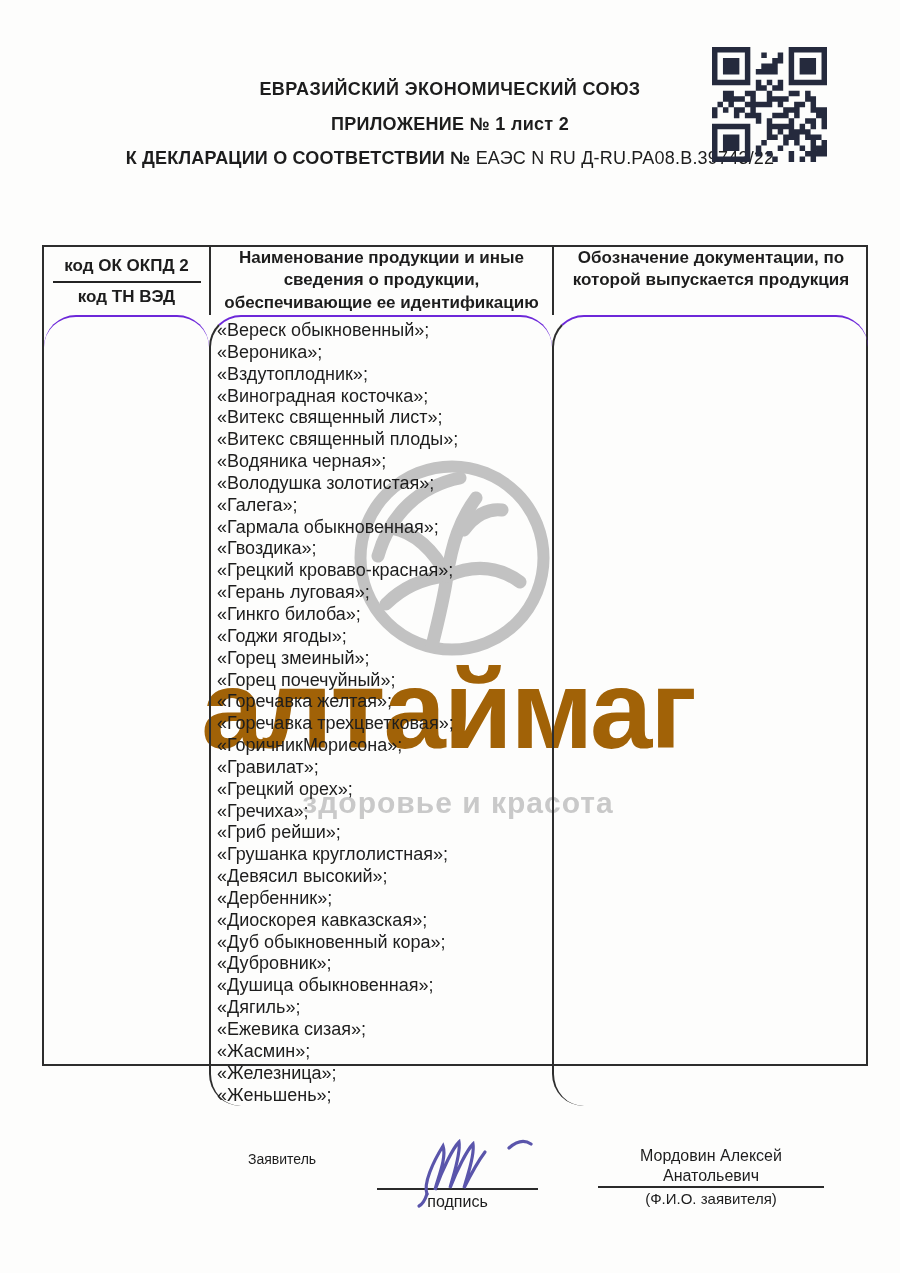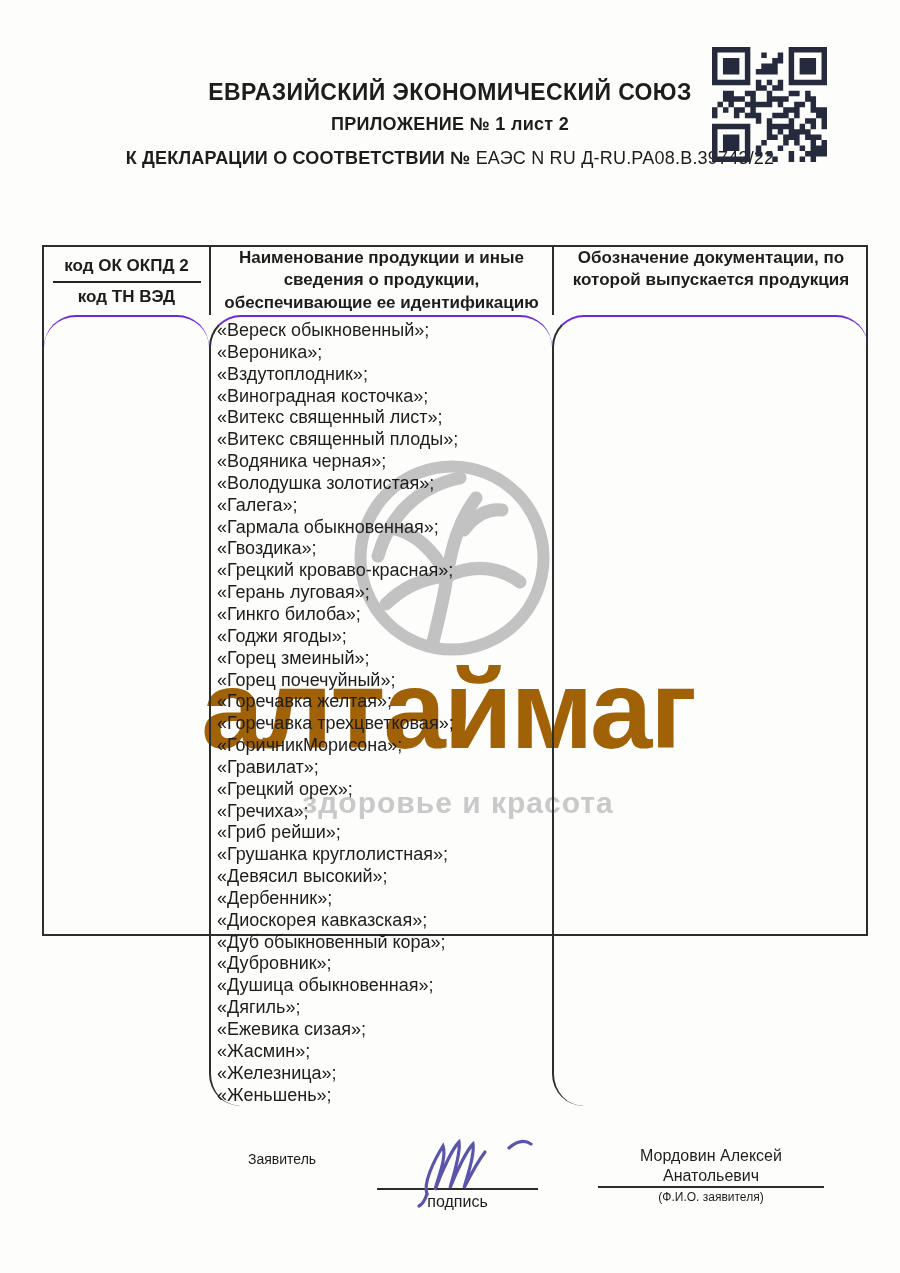--- a/index.html
+++ b/index.html
@@ -3,54 +3,54 @@
 <meta charset="utf-8">
 <style>
   html,body{margin:0;padding:0;background:#ffffff;}
   .page{
     position:relative;width:900px;height:1273px;margin:0 auto;
     background:#fdfdfc;color:#1d1d1d;overflow:hidden;
     font-family:"Liberation Sans", sans-serif;
   }
   
   .h-line{position:absolute;left:0;width:900px;text-align:center;white-space:nowrap;}
-  .h1{top:79px;font-size:23px;font-weight:bold;letter-spacing:.4px;}
+  .h1{top:79px;font-size:18px;font-weight:bold;letter-spacing:.4px;}
   .h2{top:114px;font-size:18px;font-weight:bold;letter-spacing:.3px;}
   .h3{top:148px;font-size:18px;letter-spacing:.2px;}
   .h3 .lbl{font-weight:bold;}
   .qr{position:absolute;left:712px;top:47px;width:115px;height:115px;}
   
   .wm{position:absolute;z-index:1;}
   .wm-tree{left:352px;top:458px;width:200px;height:200px;}
   .wm-brand{left:0;top:654px;width:896px;text-align:center;font-size:112px;font-weight:bold;
             color:#a16207;letter-spacing:-2px;line-height:1;}
   .wm-tag{left:8px;top:786px;width:900px;text-align:center;font-size:30px;font-weight:bold;
           color:#c9c9c9;letter-spacing:1px;}
   
   .tbl{
-    position:absolute;z-index:2;left:42px;top:245px;width:826px;height:691px;
+    position:absolute;z-index:2;left:42px;top:245px;width:826px;height:821px;
     display:grid;grid-template-columns:165px 343px 316px;grid-template-rows:68px 791px;
     border:2px solid #2d2d2d;box-sizing:border-box;background:transparent;
   }
   .cell{box-sizing:border-box;border-color:#2d2d2d;}
   .cdiv{border-left:2px solid #2d2d2d;}
   .brow{border-top:2px solid #6d28d9;border-radius:32px;}
   .hcell{font-weight:bold;font-size:17px;text-align:center;line-height:22.3px;white-space:pre-line;}
   .hc1{padding-top:8px;white-space:normal;}
   .hc1-sep{width:148px;height:0;border-top:2px solid #232323;margin:4px auto 3px auto;}
   .plist{font-size:18px;line-height:21.85px;padding:3px 2px 0 6px;text-align:left;}
   
   .ft{position:absolute;z-index:3;}
   .applicant{left:248px;top:1151px;font-size:14px;}
   .sig-svg{left:413px;top:1132px;width:125px;height:80px;}
   .sig-line{left:377px;top:1188px;width:161px;height:0;border-top:2px solid #2b2b2b;}
   .sig-cap{left:377px;top:1193px;width:161px;text-align:center;font-size:16px;}
   .name{left:598px;top:1146px;width:226px;text-align:center;font-size:16px;line-height:19.5px;white-space:pre-line;}
   .name-line{left:598px;top:1186px;width:226px;height:0;border-top:2px solid #2b2b2b;}
-  .name-cap{left:598px;top:1190px;width:226px;text-align:center;font-size:12px;}
+  .name-cap{left:598px;top:1190px;width:226px;text-align:center;font-size:15px;}
   svg{display:block;width:100%;height:100%;}
 </style>
 </head>
 <body>
 
 <div class="page">
 
   <div class="h-line h1">ЕВРАЗИЙСКИЙ ЭКОНОМИЧЕСКИЙ СОЮЗ</div>
   <div class="h-line h2">ПРИЛОЖЕНИЕ № 1 лист 2</div>
   <div class="h-line h3"><span class="lbl">К ДЕКЛАРАЦИИ О СООТВЕТСТВИИ № </span><span>ЕАЭС N RU Д-RU.РА08.В.39743/22</span></div>

